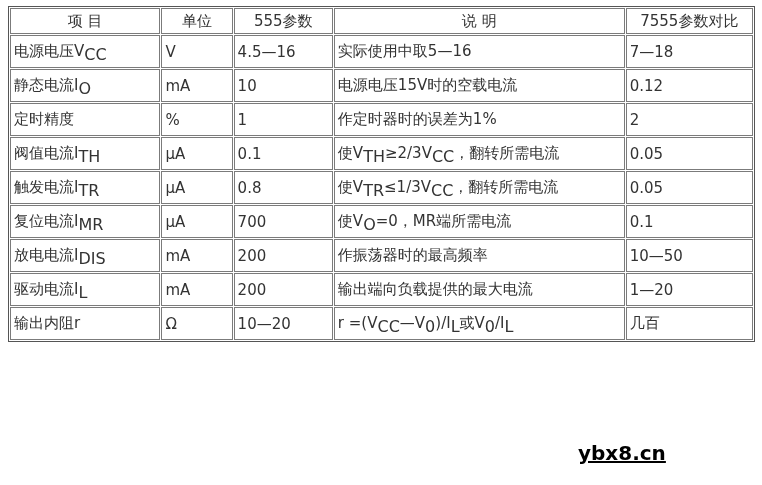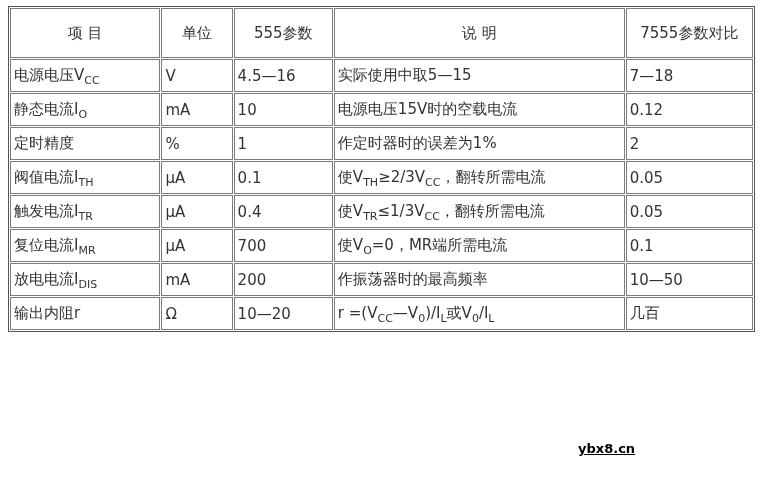--- a/index.html
+++ b/index.html
@@ -14,26 +14,26 @@
     border-collapse:separate;border-spacing:1px;
     border:1px solid #555555;
     color:#333333;
   }
   th,td{
     border:1px solid #7b7b7b;
     font-size:15px;font-weight:normal;
     overflow:hidden;white-space:nowrap;
     background:#ffffff;
   }
-  th{height:24px;padding:12px 2px;}
+  th{height:24px;padding:0 2px;}
   td{height:31px;vertical-align:middle;text-align:left;padding:0 2px 0 3px;}
-  sub{font-size:11px;line-height:0;}
+  sub{font-size:16px;line-height:0;}
   .watermark{
     position:absolute;left:578px;top:441px;
-    font-size:13px;font-weight:bold;color:#000000;
+    font-size:20px;font-weight:bold;color:#000000;
     text-decoration:underline;letter-spacing:0px;
     z-index:5;
   }
 </style>
 </head>
 <body>
 
 <table class="spec">
   <colgroup>
       <col style="width: 150px;">
@@ -49,21 +49,21 @@
         <th>555参数</th>
         <th>说 明</th>
         <th>7555参数对比</th>
       </tr>
   </thead>
   <tbody>
       <tr>
         <td>电源电压V<sub>CC</sub></td>
         <td>V</td>
         <td>4.5—16</td>
-        <td>实际使用中取5—15</td>
+        <td>实际使用中取5—16</td>
         <td>7—18</td>
       </tr>
       <tr>
         <td>静态电流I<sub>O</sub></td>
         <td>mA</td>
         <td>10</td>
         <td>电源电压15V时的空载电流</td>
         <td>0.12</td>
       </tr>
       <tr>
@@ -76,39 +76,46 @@
       <tr>
         <td>阀值电流I<sub>TH</sub></td>
         <td>μA</td>
         <td>0.1</td>
         <td>使V<sub>TH</sub>≥2/3V<sub>CC</sub>，翻转所需电流</td>
         <td>0.05</td>
       </tr>
       <tr>
         <td>触发电流I<sub>TR</sub></td>
         <td>μA</td>
-        <td>0.4</td>
+        <td>0.8</td>
         <td>使V<sub>TR</sub>≤1/3V<sub>CC</sub>，翻转所需电流</td>
         <td>0.05</td>
       </tr>
       <tr>
         <td>复位电流I<sub>MR</sub></td>
         <td>μA</td>
         <td>700</td>
         <td>使V<sub>O</sub>=0，MR端所需电流</td>
         <td>0.1</td>
       </tr>
       <tr>
         <td>放电电流I<sub>DIS</sub></td>
         <td>mA</td>
         <td>200</td>
         <td>作振荡器时的最高频率</td>
         <td>10—50</td>
       </tr>
       <tr>
+        <td>驱动电流I<sub>L</sub></td>
+        <td>mA</td>
+        <td>200</td>
+        <td>输出端向负载提供的最大电流</td>
+        <td>1—20</td>
+      </tr>
+      <tr>
         <td>输出内阻r</td>
         <td>Ω</td>
         <td>10—20</td>
         <td>r =(V<sub>CC</sub>—V<sub>0</sub>)/I<sub>L</sub>或V<sub>0</sub>/I<sub>L</sub></td>
         <td>几百</td>
       </tr>
     </tbody>
 </table>
 
 <div class="watermark">ybx8.cn</div>

